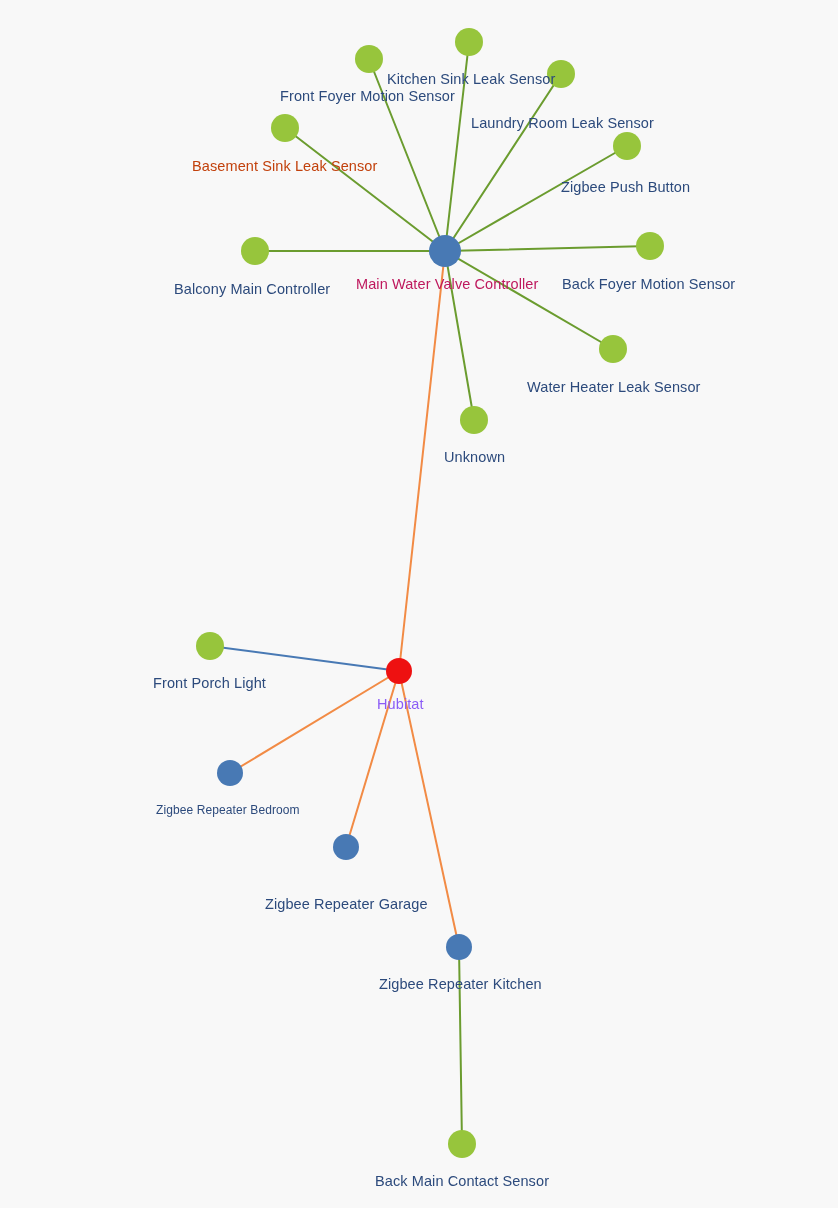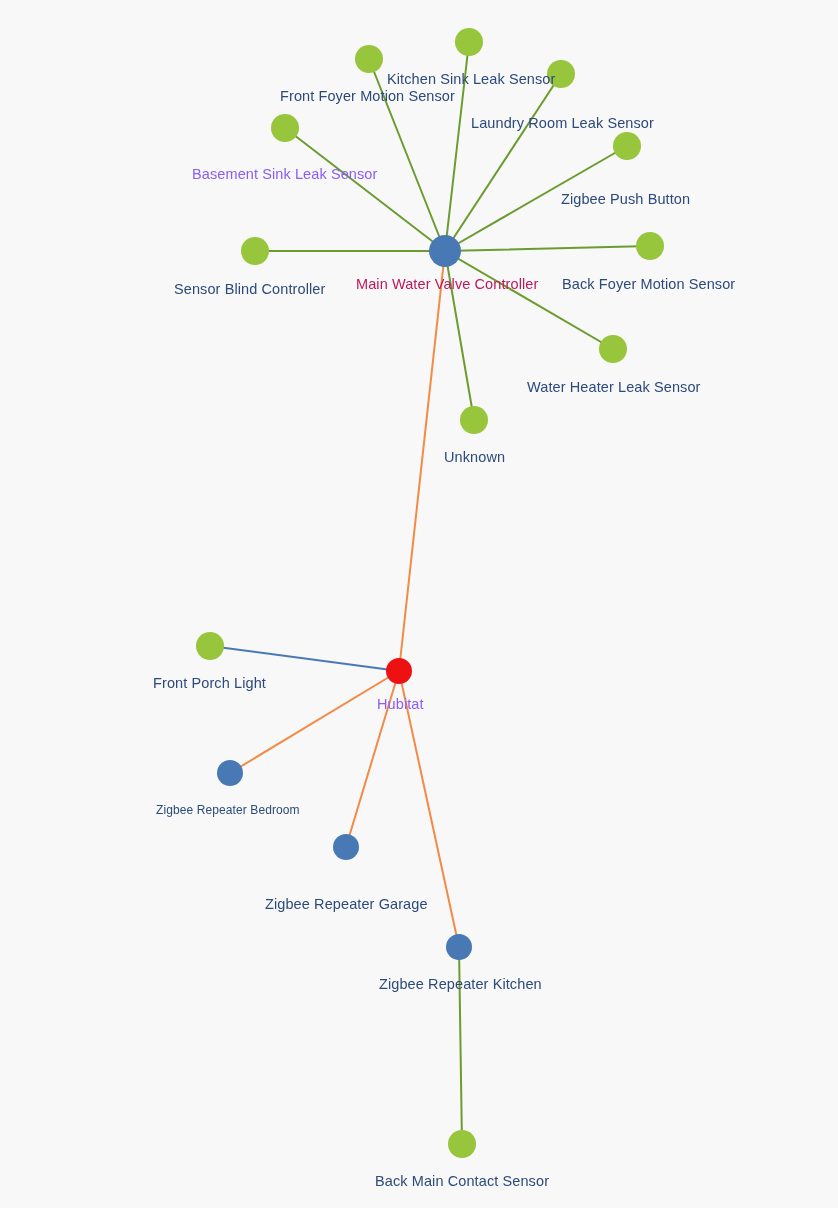--- a/index.html
+++ b/index.html
@@ -84,23 +84,23 @@
         <circle cx="459" cy="947" r="13" fill="#4879b4" class="graph-node"></circle>
         <circle cx="462" cy="1144" r="14" fill="#97c53c" class="graph-node"></circle>
       </g>
   </svg>
   <div id="label-layer">
       <div class="node-label" style="left: 356px; top: 277px; color: #be185d; font-size: 14.5px;">Main Water Valve Controller</div>
       <div class="node-label" style="left: 377px; top: 697px; color: #8b5cf6; font-size: 14.5px;">Hubitat</div>
       <div class="node-label" style="left: 387px; top: 72px; color: rgb(44, 74, 124); font-size: 14.5px;">Kitchen Sink Leak Sensor</div>
       <div class="node-label" style="left: 280px; top: 89px; color: rgb(44, 74, 124); font-size: 14.5px;">Front Foyer Motion Sensor</div>
       <div class="node-label" style="left: 471px; top: 116px; color: rgb(44, 74, 124); font-size: 14.5px;">Laundry Room Leak Sensor</div>
-      <div class="node-label" style="left: 192px; top: 167px; color: #8b5cf6; font-size: 14.5px;">Basement Sink Leak Sensor</div>
-      <div class="node-label" style="left: 561px; top: 192px; color: rgb(44, 74, 124); font-size: 14.5px;">Zigbee Push Button</div>
-      <div class="node-label" style="left: 174px; top: 282px; color: rgb(44, 74, 124); font-size: 14.5px;">Sensor Blind Controller</div>
+      <div class="node-label" style="left: 192px; top: 159px; color: #c2410c; font-size: 14.5px;">Basement Sink Leak Sensor</div>
+      <div class="node-label" style="left: 561px; top: 180px; color: rgb(44, 74, 124); font-size: 14.5px;">Zigbee Push Button</div>
+      <div class="node-label" style="left: 174px; top: 282px; color: rgb(44, 74, 124); font-size: 14.5px;">Balcony Main Controller</div>
       <div class="node-label" style="left: 562px; top: 277px; color: rgb(44, 74, 124); font-size: 14.5px;">Back Foyer Motion Sensor</div>
       <div class="node-label" style="left: 527px; top: 380px; color: rgb(44, 74, 124); font-size: 14.5px;">Water Heater Leak Sensor</div>
       <div class="node-label" style="left: 444px; top: 450px; color: rgb(44, 74, 124); font-size: 14.5px;">Unknown</div>
       <div class="node-label" style="left: 153px; top: 676px; color: rgb(44, 74, 124); font-size: 14.5px;">Front Porch Light</div>
       <div class="node-label" style="left: 156px; top: 804px; color: rgb(44, 74, 124); font-size: 12px;">Zigbee Repeater Bedroom</div>
       <div class="node-label" style="left: 265px; top: 897px; color: rgb(44, 74, 124); font-size: 14.5px;">Zigbee Repeater Garage</div>
       <div class="node-label" style="left: 379px; top: 977px; color: rgb(44, 74, 124); font-size: 14.5px;">Zigbee Repeater Kitchen</div>
       <div class="node-label" style="left: 375px; top: 1174px; color: rgb(44, 74, 124); font-size: 14.5px;">Back Main Contact Sensor</div>
     </div>
 </div>

